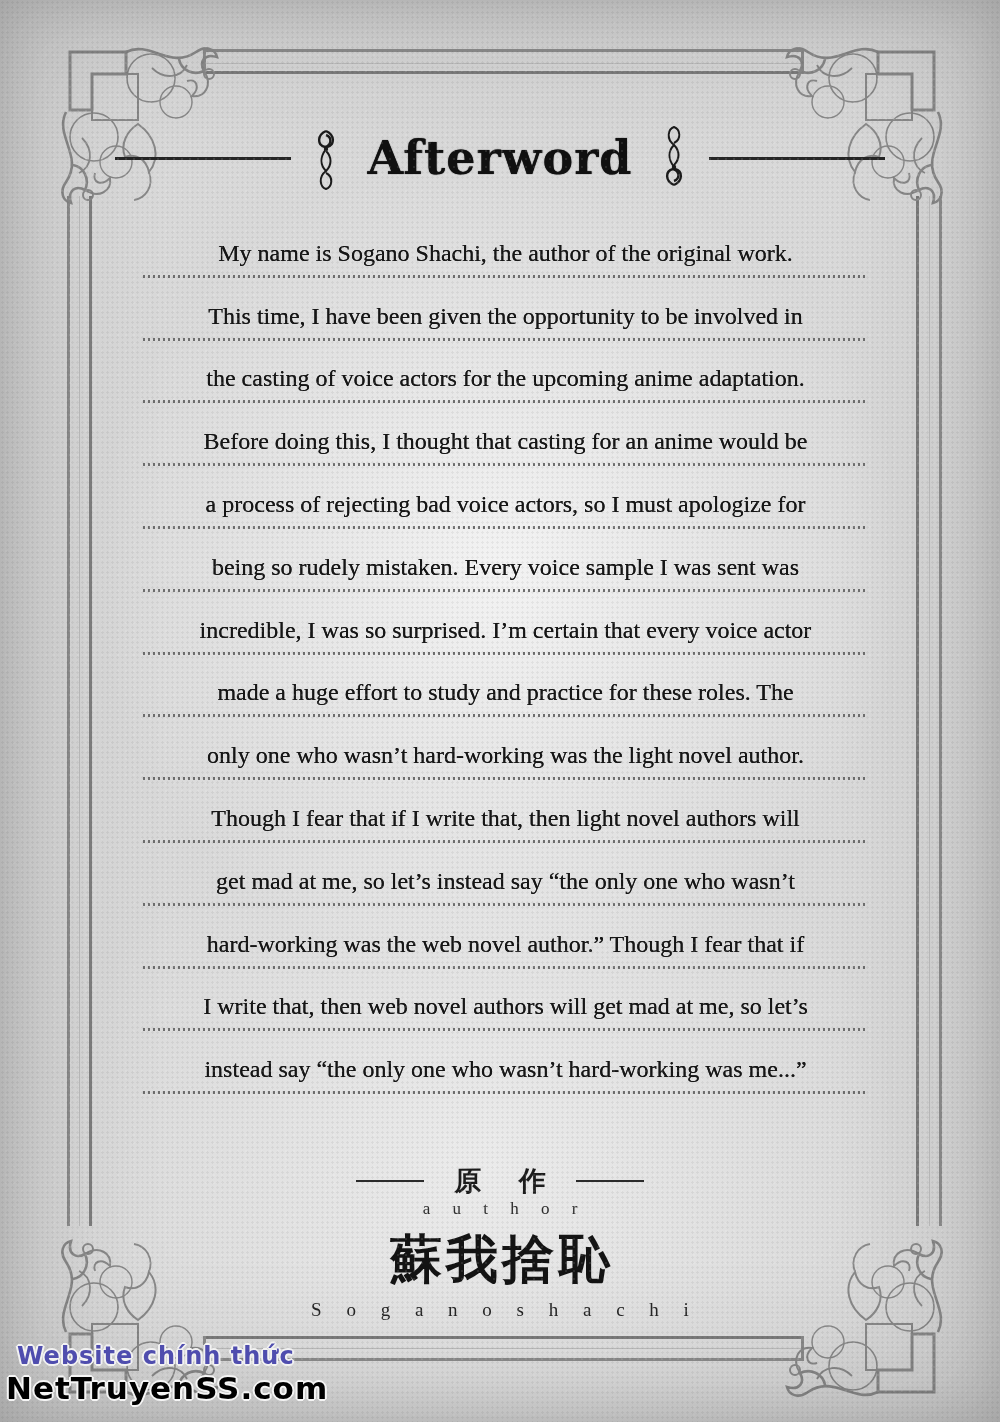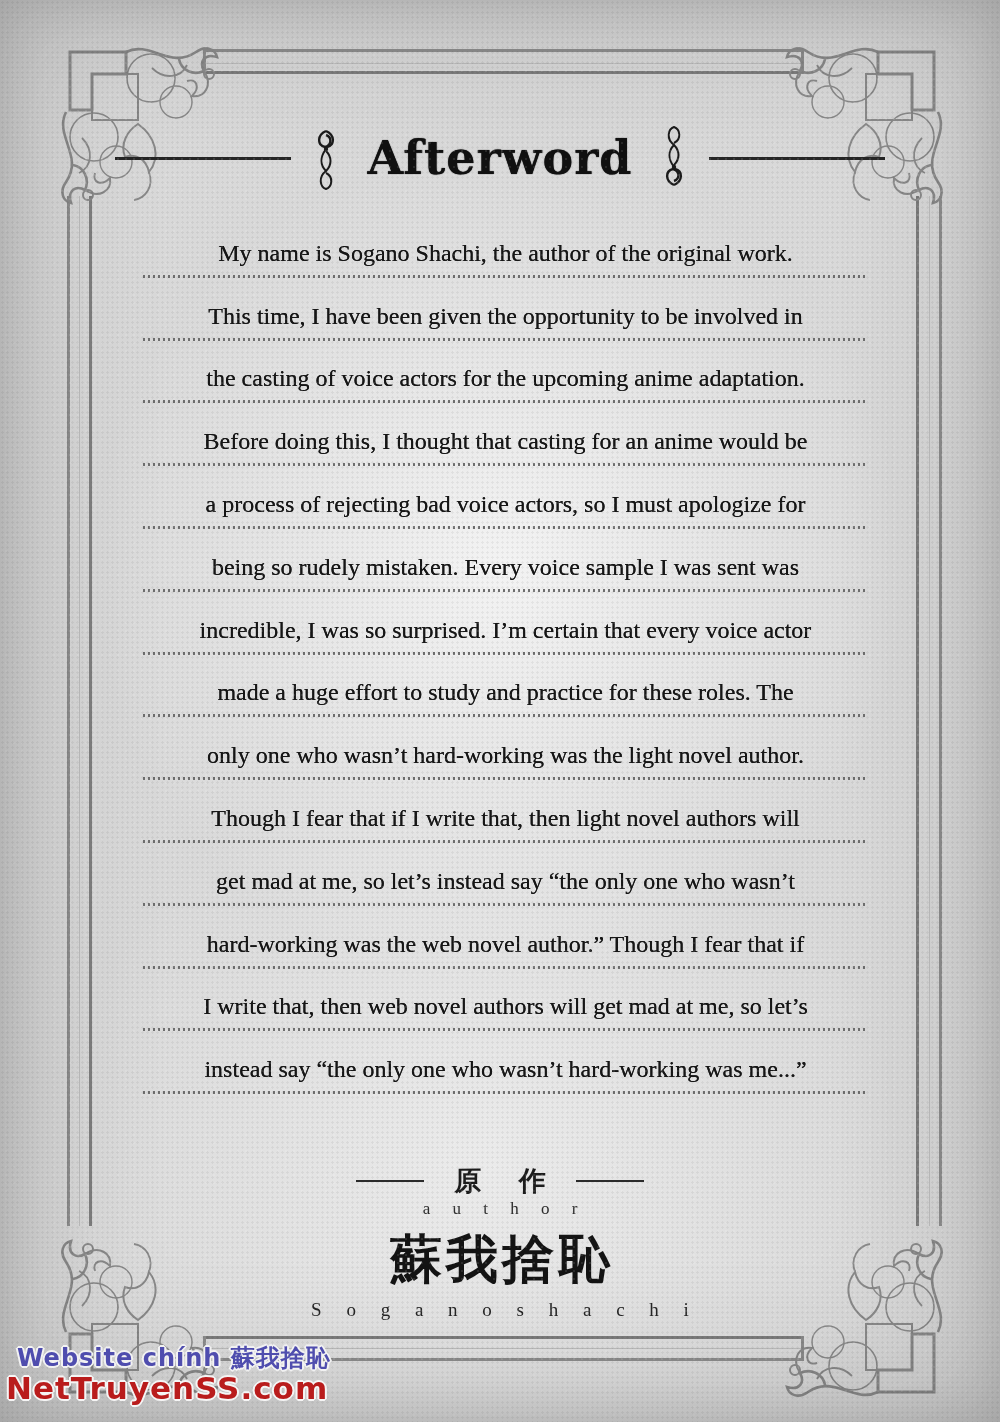--- a/index.html
+++ b/index.html
@@ -256,18 +256,18 @@
     <div class="role-line"></div>
     <div class="role-cjk">原 作</div>
     <div class="role-line"></div>
   </div>
   <div class="role-en">a u t h o r</div>
   <div class="name-cjk">蘇我捨恥</div>
   <div class="name-en">S o g a n o s h a c h i</div>
 </div>
 
 <div class="watermark">
-  <div class="wm1" style="color: rgb(79, 77, 174);">Website chính 蘇我捨恥</div>
-  <div class="wm2" style="color: #b91c1c;">NetTruyenSS.com</div>
+  <div class="wm1" style="color: rgb(79, 77, 174);">Website chính thức</div>
+  <div class="wm2" style="color: #000000;">NetTruyenSS.com</div>
 </div>
 
 <div class="texture"></div>
 <div class="vignette"></div>
 
 </body></html>

